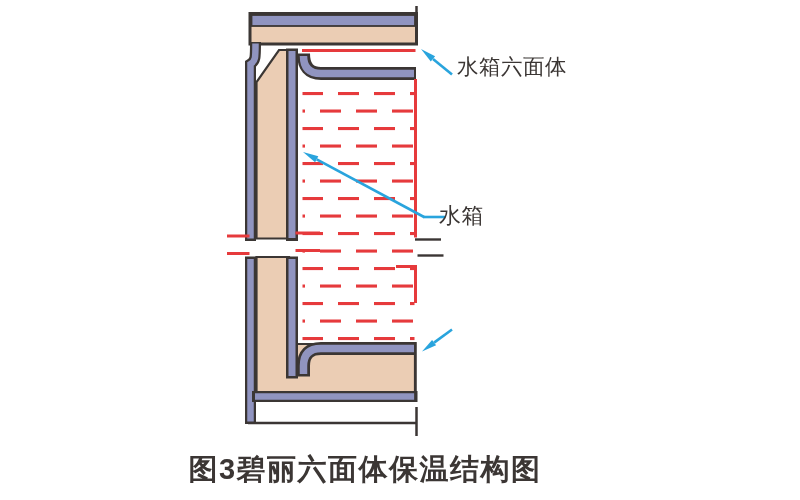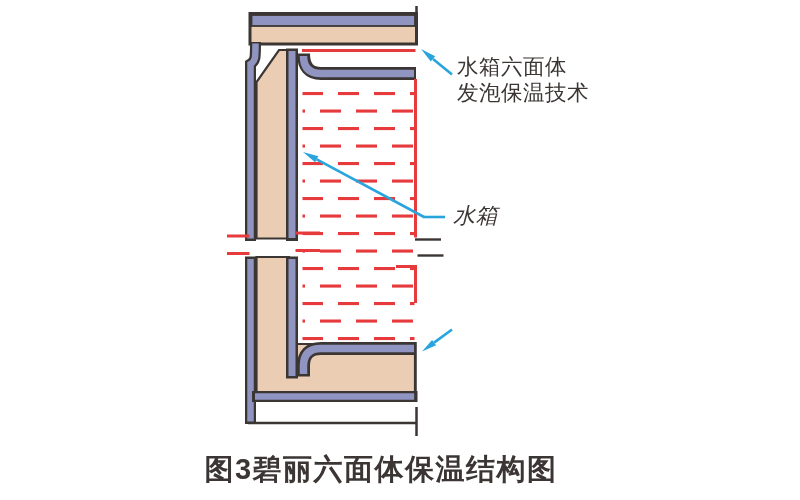--- a/index.html
+++ b/index.html
@@ -17,21 +17,21 @@
   .ln-red{stroke:var(--water-red);fill:none;}
   .ln-cyan{stroke:var(--leader-cyan);fill:none;stroke-width:2.6;}
   .fill-foam{fill:var(--foam-insulation);stroke:var(--outline);}
   .fill-steel{fill:var(--steel-cladding);stroke:var(--outline);}
   .fill-red{fill:var(--water-red);stroke:none;}
   .fill-cyan{fill:var(--leader-cyan);stroke:none;}
 
   .callout{position:absolute;color:var(--text-color);font-size:21.5px;line-height:26px;
            letter-spacing:0.5px;white-space:nowrap;}
   .caption{position:absolute;left:0;top:450px;width:730px;text-align:center;
-           color:var(--text-color);font-size:29px;font-weight:bold;letter-spacing:1.5px;margin-left:16px;}
+           color:var(--text-color);font-size:29px;font-weight:bold;letter-spacing:1.5px;}
 </style>
 </head>
 <body>
 
 <div class="stage">
 
   <svg width="800" height="500" viewBox="0 0 800 500">
     <defs>
       <pattern id="waterDash" x="302" y="92" width="36" height="35" patternUnits="userSpaceOnUse">
         <rect class="fill-red" x="0" y="0" width="21" height="3.1"></rect>
@@ -106,21 +106,20 @@
       <polygon class="fill-cyan" points="303,152 315.1,162.3 318.3,156.3"></polygon>
     </g>
     <g>
       <line class="ln-cyan" x1="434.1" y1="342.6" x2="452" y2="329.5"></line>
       <polygon class="fill-cyan" points="422,351.5 436.1,345.3 432.1,339.9"></polygon>
     </g>
   </svg>
 
   <div class="callout" style="left:457px;top:54px;">
     <div>水箱六面体</div>
-    <div>发泡保温技术</div>
   </div>
-  <div class="callout" style="left:453px;top:203px;font-size:22px;font-style:italic;">
+  <div class="callout" style="left:439px;top:203px;font-size:22px;">
     <div>水箱</div>
   </div>
 
   <div class="caption">图3碧丽六面体保温结构图</div>
 
 </div>
 
 </body></html>

